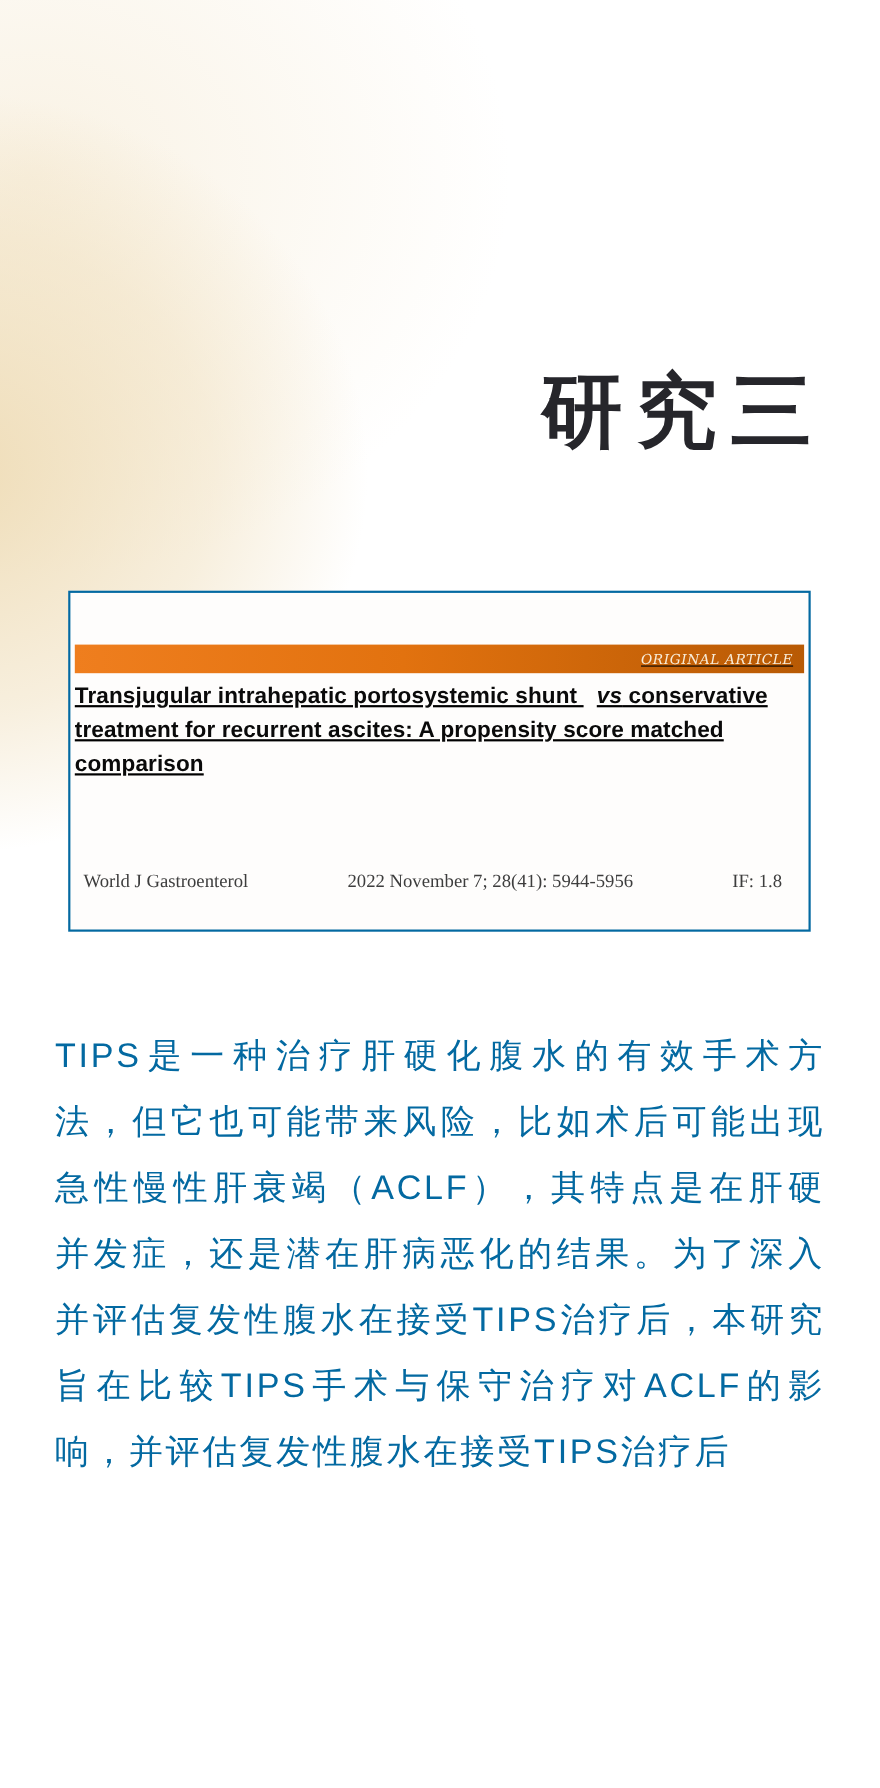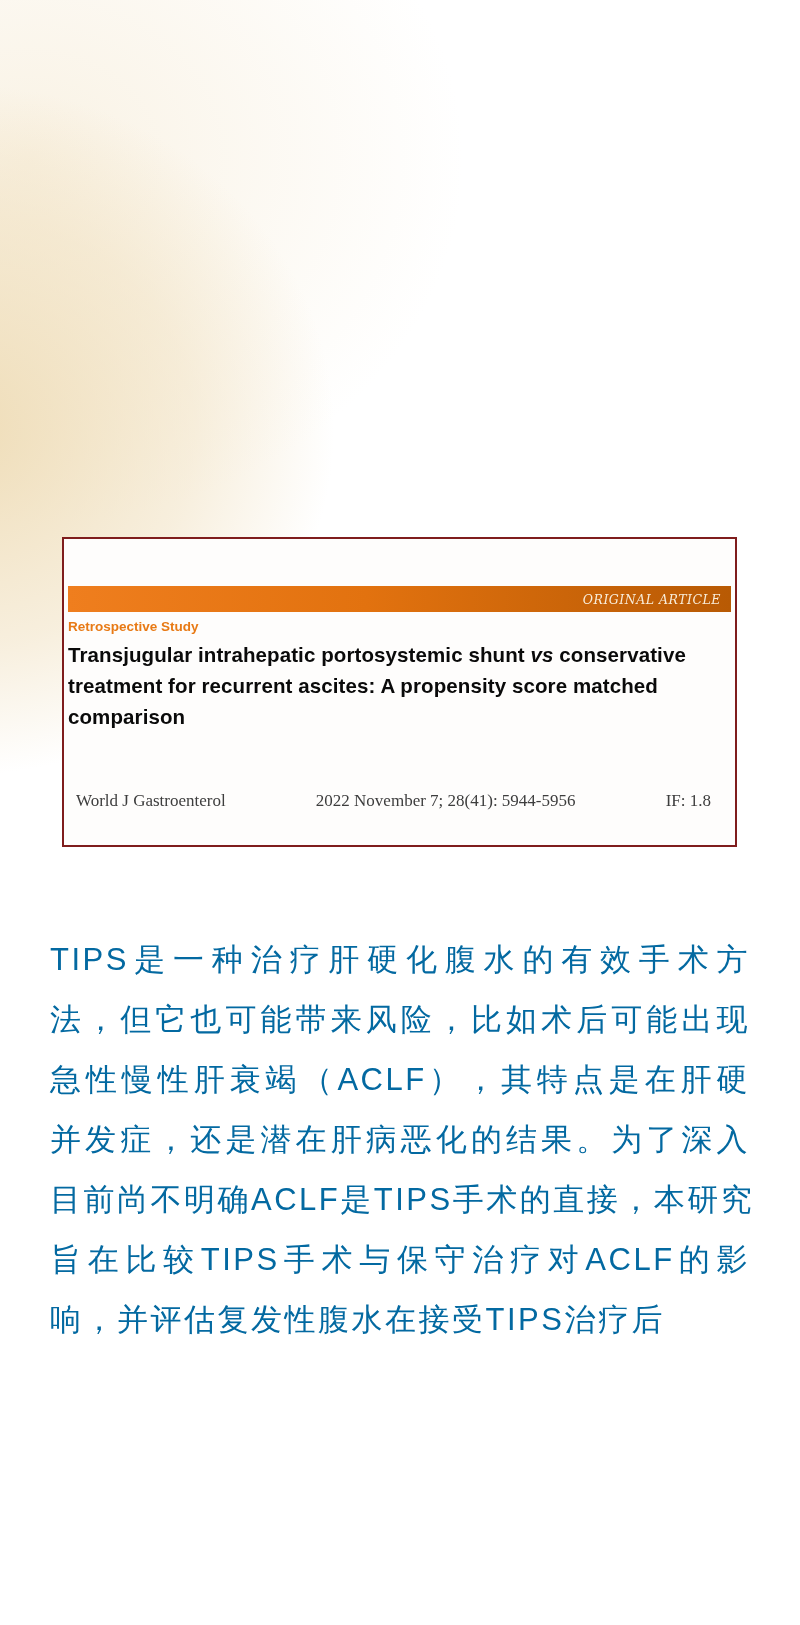--- a/index.html
+++ b/index.html
@@ -55,22 +55,23 @@
     white-space: nowrap;
   }
   
   .card {
     position: absolute;
     left: 62px;
     top: 537px;
     width: 675px;
     height: 310px;
     box-sizing: border-box;
-    border: 2px solid #7f1d1d;
+    border: 2px solid #0369a1;
     background: #fefdfc;
+    text-decoration: underline;
   }
   .card-banner {
     margin: 47px 4px 0 4px;
     height: 26px;
     background: linear-gradient(90deg, #ef7e1e 0%, #e2720f 45%, #b85a04 100%);
     display: flex;
     align-items: center;
     justify-content: flex-end;
     padding-right: 10px;
     box-sizing: border-box;
@@ -90,21 +91,21 @@
     color: #e87a15;
   }
   .card-title {
     margin: 5px 14px 0 4px;
     font-size: 20.5px;
     font-weight: 700;
     line-height: 31px;
     color: #0a0a0a;
     letter-spacing: 0.1px;
   }
-  .card-title .vs { font-style: italic; }
+  .card-title .vs { font-style: italic; margin-left: 12px; }
   .card-footer {
     position: absolute;
     left: 0; right: 0;
     bottom: 34px;
     padding: 0 24px 0 12px;
     display: flex;
     justify-content: space-between;
     align-items: baseline;
     font-family: "Liberation Serif", serif;
     font-size: 17px;
@@ -135,37 +136,37 @@
   }
 </style>
 </head>
 <body>
 
 <div class="page">
 
   <div class="glow"></div>
 
 
+  <div class="research-cn">研究三</div>
 
   <div class="card">
     <div class="card-banner">
       <span class="card-banner-label">ORIGINAL ARTICLE</span>
     </div>
-    <div class="card-category">Retrospective Study</div>
     <div class="card-title"><span>Transjugular intrahepatic portosystemic shunt </span><span class="vs">vs</span><span> conservative treatment for recurrent ascites: A propensity score matched comparison</span></div>
     <div class="card-footer">
       <span>World J Gastroenterol</span>
       <span>2022 November 7; 28(41): 5944-5956</span>
       <span>IF: 1.8</span>
     </div>
   </div>
 
   <div class="body-text">
     <div class="body-line">TIPS是一种治疗肝硬化腹水的有效手术方</div>
     <div class="body-line">法，但它也可能带来风险，比如术后可能出现</div>
     <div class="body-line">急性慢性肝衰竭（ACLF），其特点是在肝硬</div>
     <div class="body-line">并发症，还是潜在肝病恶化的结果。为了深入</div>
-    <div class="body-line">目前尚不明确ACLF是TIPS手术的直接，本研究</div>
+    <div class="body-line">并评估复发性腹水在接受TIPS治疗后，本研究</div>
     <div class="body-line">旨在比较TIPS手术与保守治疗对ACLF的影</div>
     <div class="body-line">响，并评估复发性腹水在接受TIPS治疗后</div>
   </div>
 
 </div>
 
 </body></html>

